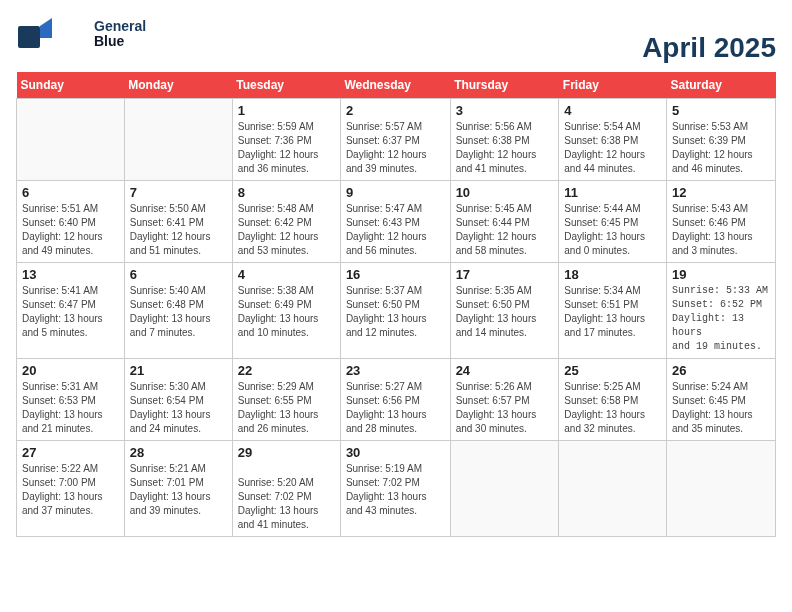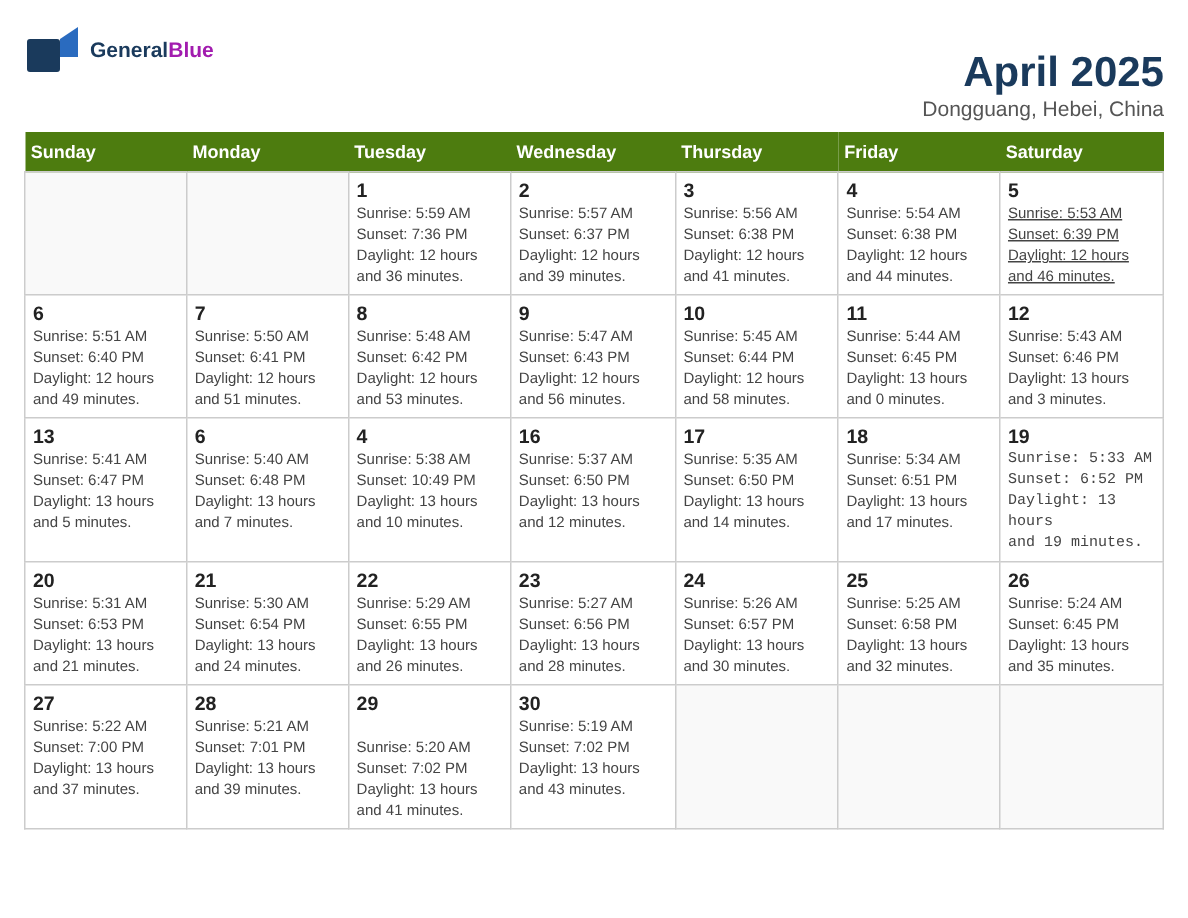--- a/index.html
+++ b/index.html
@@ -28,21 +28,21 @@
     .sub-title {
       font-size: 14px;
       color: #555;
     }
     table {
       width: 100%;
       border-collapse: collapse;
       font-size: 11px;
     }
     thead th {
-      background-color: #4d7c0f;
+      background-color: #ef4444;
       color: #fff;
       padding: 6px 4px;
       text-align: left;
       font-size: 12px;
       font-weight: bold;
     }
     td {
       border: 1px solid #ccc;
       vertical-align: top;
       padding: 4px 5px;
@@ -63,41 +63,41 @@
     }
     tr td:first-child { width: 113px; }
     .empty-cell { background: #f9f9f9; }
     .logo-wrap {
       display: flex;
       align-items: center;
       gap: 4px;
     }
     .logo-text-wrap {
       display: flex;
-      flex-direction: row;
+      flex-direction: column;
       line-height: 1.1;
+      margin-left: 34px;
     }
   </style>
 </head>
 <body>
 
 <div class="header-area">
   <div class="logo-wrap">
     <svg width="40" height="36" viewBox="0 0 40 36">
       <rect x="2" y="10" width="22" height="22" rx="2" fill="#1a3a5c"></rect>
       <polygon points="24,10 36,2 36,22 24,22" fill="#2a6bbf"></polygon>
     </svg>
     <div class="logo-text-wrap">
       <span style="font-size:14px;font-weight:bold;color:#1a3a5c;">General</span>
-      <span style="font-size:14px;font-weight:bold;color:#a21caf;">Blue</span>
+      <span style="font-size:14px;font-weight:bold;color:#0f172a;">Blue</span>
     </div>
   </div>
   <div class="title-area">
     <div class="main-title">April 2025</div>
-    <div class="sub-title">Dongguang, Hebei, China</div>
   </div>
 </div>
 
 <table>
   <thead>
     <tr>
     <th>Sunday</th>
         <th>Monday</th>
         <th>Tuesday</th>
         <th>Wednesday</th>
@@ -133,21 +133,21 @@
         </td>
         <td>
           <div class="day-num">4</div>
           <div class="day-info" style="white-space: pre-line;">Sunrise: 5:54 AM
 Sunset: 6:38 PM
 Daylight: 12 hours
 and 44 minutes.</div>
         </td>
         <td>
           <div class="day-num">5</div>
-          <div class="day-info" style="white-space: pre-line; text-decoration: underline;">Sunrise: 5:53 AM
+          <div class="day-info" style="white-space: pre-line;">Sunrise: 5:53 AM
 Sunset: 6:39 PM
 Daylight: 12 hours
 and 46 minutes.</div>
         </td>
       </tr>
       <tr>
         <td>
           <div class="day-num">6</div>
           <div class="day-info" style="white-space: pre-line;">Sunrise: 5:51 AM
 Sunset: 6:40 PM
@@ -208,21 +208,21 @@
         <td>
           <div class="day-num">6</div>
           <div class="day-info" style="white-space: pre-line;">Sunrise: 5:40 AM
 Sunset: 6:48 PM
 Daylight: 13 hours
 and 7 minutes.</div>
         </td>
         <td>
           <div class="day-num">4</div>
           <div class="day-info" style="white-space: pre-line;">Sunrise: 5:38 AM
-Sunset: 10:49 PM
+Sunset: 6:49 PM
 Daylight: 13 hours
 and 10 minutes.</div>
         </td>
         <td>
           <div class="day-num">16</div>
           <div class="day-info" style="white-space: pre-line;">Sunrise: 5:37 AM
 Sunset: 6:50 PM
 Daylight: 13 hours
 and 12 minutes.</div>
         </td>

